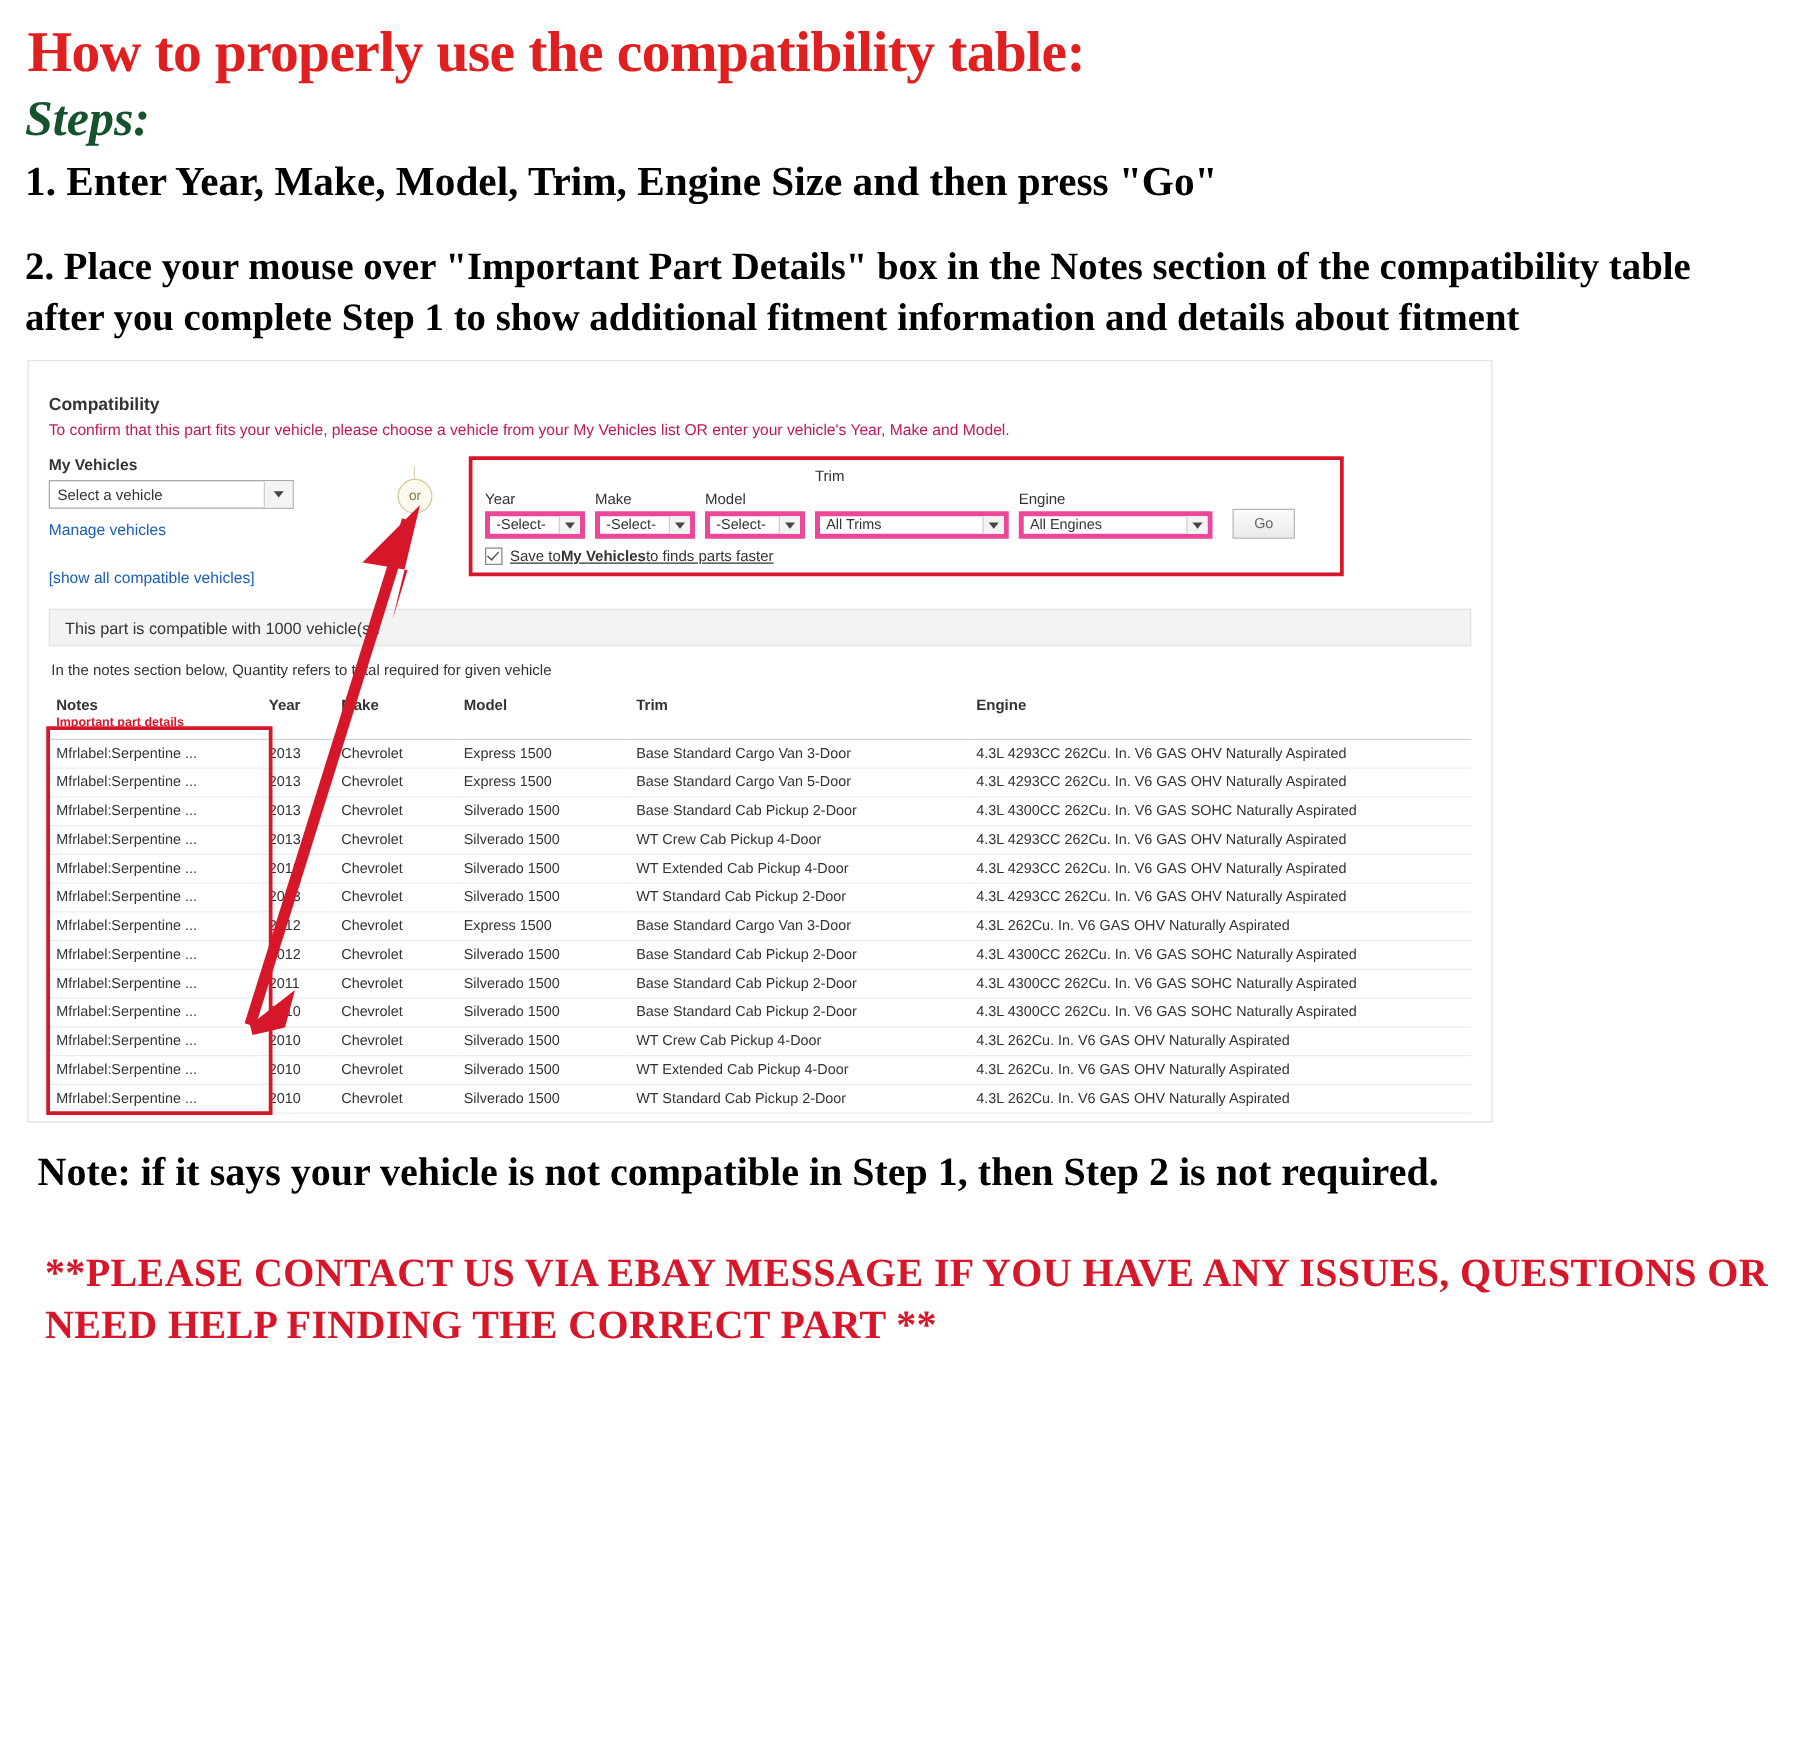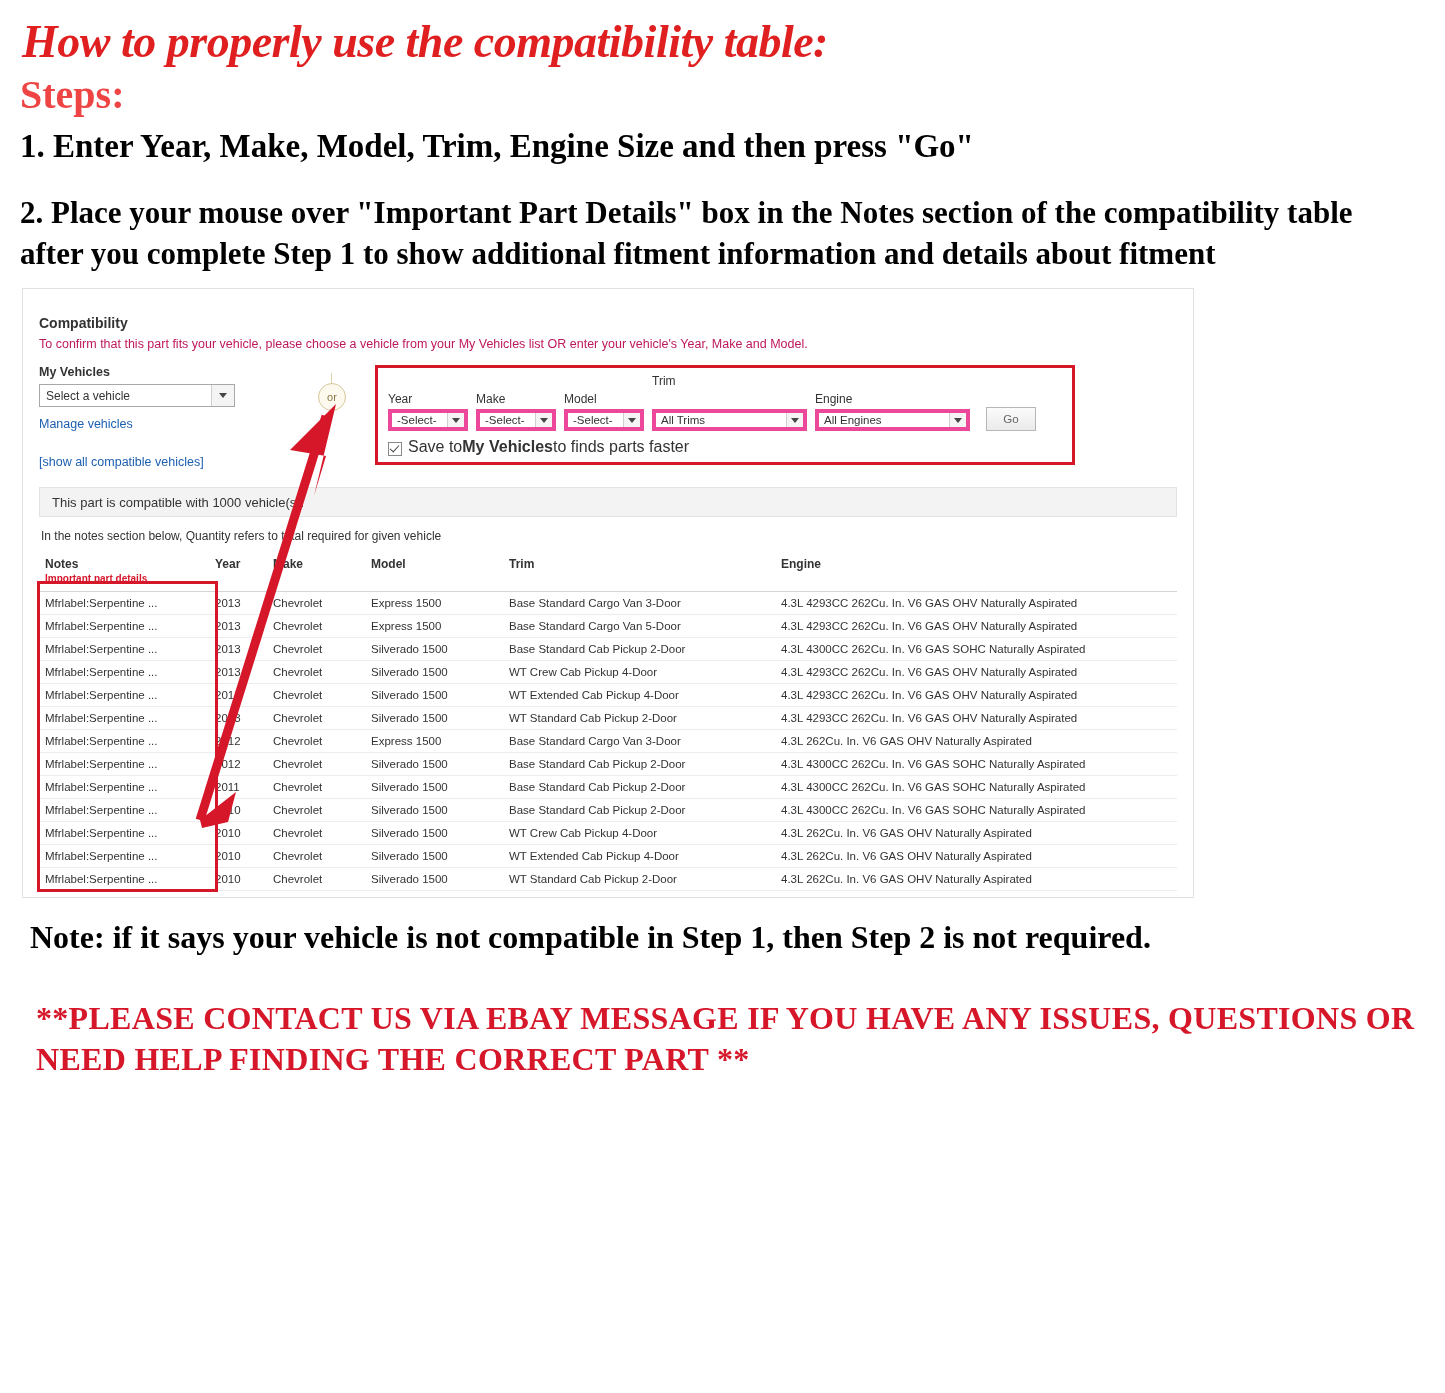--- a/index.html
+++ b/index.html
@@ -22,29 +22,29 @@
 
   
   .headline {
     font-family: "Liberation Serif", serif;
     font-weight: bold;
     color: #e02020;
     font-size: 46px;
     line-height: 1.05;
     margin: 18px 0 0 22px;
     letter-spacing: -0.5px;
-    font-style: italic;
   }
   .steps-word {
     font-family: "Liberation Serif", serif;
     font-weight: bold;
-    color: #ef4444;
+    color: #14532d;
     font-size: 40px;
     margin: 8px 0 0 20px;
     line-height: 1.05;
+    font-style: italic;
   }
   .step1 {
     font-family: "Liberation Serif", serif;
     font-weight: bold;
     color: #000;
     font-size: 33px;
     margin: 12px 0 0 20px;
     line-height: 1.1;
   }
   .step2 {
@@ -209,24 +209,25 @@
     width: 48px; height: 22px;
     border: 1px solid #b6b6b6;
     background: linear-gradient(#fbfbfb,#eaeaea);
     font-size: 11.5px;
     color: #666;
     display: flex; align-items: center; justify-content: center;
     margin-left: 8px;
   }
   .savebox {
     margin-top: 7px;
-    font-size: 16px;
+    font-size: 12px;
     color: #333;
     display: flex;
     align-items: flex-end;
+    text-decoration: underline;
   }
   .cb {
     width: 12px; height: 12px;
     border: 1px solid #888;
     background: #fff;
     margin-right: 6px;
     position: relative;
     display: inline-block;
   }
   .cb:after {

